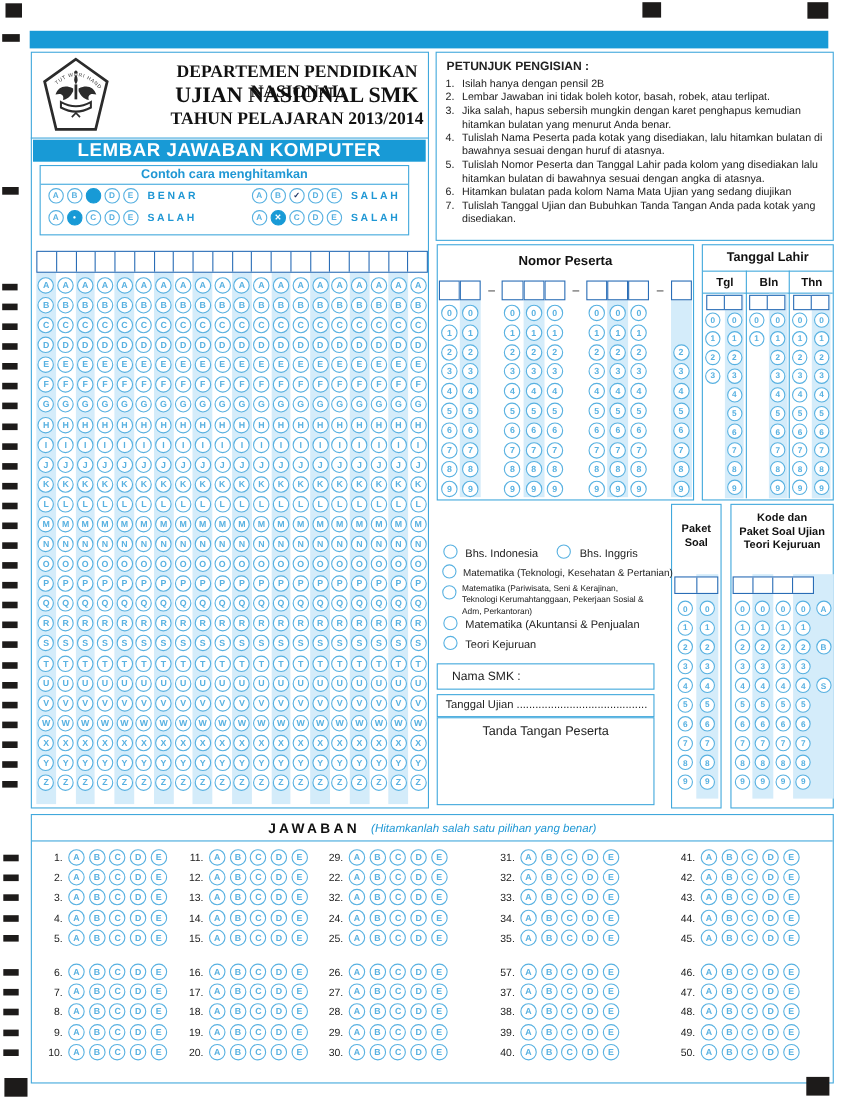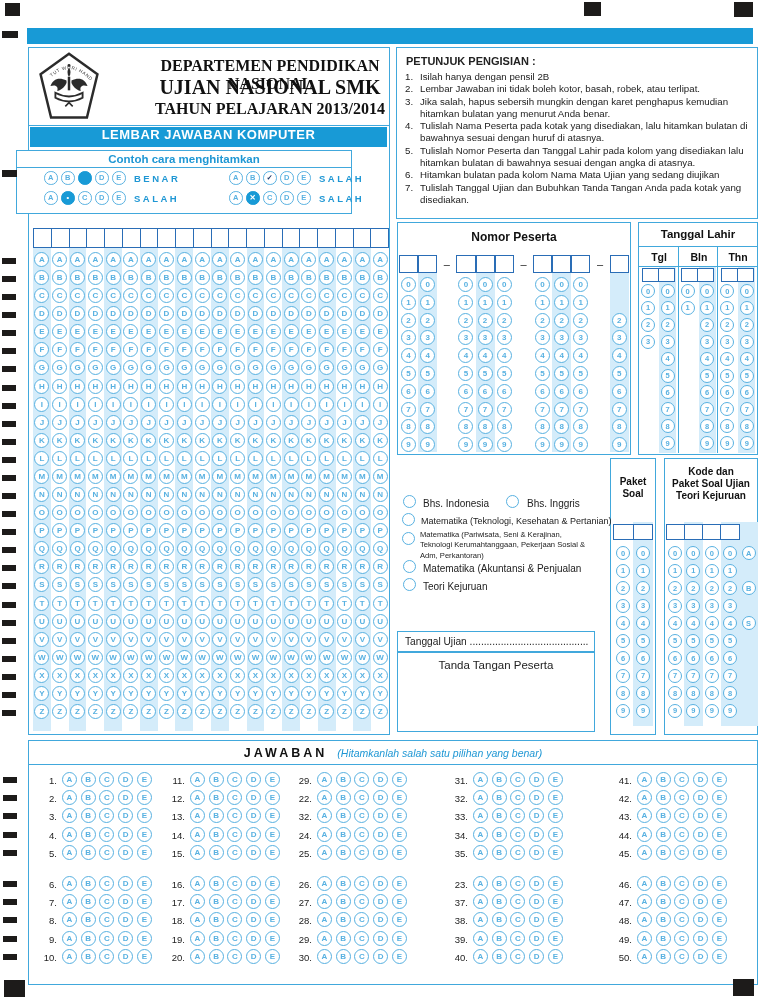--- a/index.html
+++ b/index.html
@@ -13,22 +13,22 @@
   
   .panel{position:absolute;background:#fff;border:1.5px solid #41a8dc;box-sizing:border-box;}
   
   .left-panel{left:28px;top:47px;width:362px;height:688px;}
   .header-box{position:absolute;left:28px;top:47px;width:362px;height:79px;border-bottom:1.5px solid #41a8dc;box-sizing:border-box;}
   .hdr-line{position:absolute;left:96px;width:292px;text-align:center;font-family:"Liberation Serif",serif;font-weight:bold;color:#111;}
   .hdr1{top:10px;font-size:16px;}
   .hdr2{top:29px;font-size:20px;}
   .hdr3{top:53px;font-size:16px;}
   .lembar-bar{position:absolute;left:30px;top:127px;width:357px;height:20px;background:#189ad6;color:#fff;
-     font-weight:bold;font-size:13px;display:flex;align-items:flex-start;justify-content:center;letter-spacing:.5px;}
-  .contoh-box{position:absolute;left:16px;top:150px;width:336px;height:64px;border:1.5px solid #41a8dc;box-sizing:border-box;background:#fff;}
+     font-weight:bold;font-size:17px;display:flex;align-items:flex-start;justify-content:center;letter-spacing:.5px;}
+  .contoh-box{position:absolute;left:36px;top:150px;width:336px;height:64px;border:1.5px solid #41a8dc;box-sizing:border-box;background:#fff;}
   .contoh-title{position:absolute;left:0;top:0;width:100%;height:16px;border-bottom:1.2px solid #41a8dc;
      color:#1f97d4;font-weight:bold;font-size:11.5px;display:flex;align-items:center;justify-content:center;}
   .nama-title{position:absolute;left:28px;top:214px;width:362px;text-align:center;font-weight:bold;font-size:11px;
      letter-spacing:4px;color:#111;}
   
   .bub{position:absolute;box-sizing:border-box;border:1.6px solid #58b1e1;border-radius:50%;
      color:#58b1e1;font-weight:bold;display:flex;align-items:center;justify-content:center;background:#fff;}
   .bub.filled{background:#189ad6;border-color:#189ad6;color:#189ad6;}
   .bub.cross,.bub.dot{background:#189ad6;border-color:#189ad6;color:#fff;}
   .bub.check{color:#1d3566;border-color:#58b1e1;}
@@ -167,20 +167,23 @@
     <div class="small-title" style="top:17px;">Paket</div>
     <div class="small-title" style="top:29px;">Soal</div>
   </div>
 
   <div class="panel kode-box">
     <div class="small-title" style="top:7px;">Kode dan</div>
     <div class="small-title" style="top:19px;">Paket Soal Ujian</div>
     <div class="small-title" style="top:31px;">Teori Kejuruan</div>
   </div>
 
+  <div class="panel smk-box">
+    <span>Nama SMK :</span>
+  </div>
   <div class="panel tu-box">
     <span>Tanggal Ujian ...........................................</span>
   </div>
   <div class="panel ttd-box">
     <span>Tanda Tangan Peserta</span>
   </div>
 
   <div class="panel jawaban-box">
     <div class="jw-header">
       <span class="jw-title">JAWABAN</span>
@@ -1265,21 +1268,21 @@
       <div class="bub " style="left: 491.7px; top: 826.6px; width: 15px; height: 15px; font-size: 8px;">B</div>
       <div class="bub " style="left: 510.4px; top: 826.6px; width: 15px; height: 15px; font-size: 8px;">C</div>
       <div class="bub " style="left: 529.1px; top: 826.6px; width: 15px; height: 15px; font-size: 8px;">D</div>
       <div class="bub " style="left: 547.8px; top: 826.6px; width: 15px; height: 15px; font-size: 8px;">E</div>
       <div class="qnum" style="left: 440px; top: 847.8px;">35.</div>
       <div class="bub " style="left: 473px; top: 844.8px; width: 15px; height: 15px; font-size: 8px;">A</div>
       <div class="bub " style="left: 491.7px; top: 844.8px; width: 15px; height: 15px; font-size: 8px;">B</div>
       <div class="bub " style="left: 510.4px; top: 844.8px; width: 15px; height: 15px; font-size: 8px;">C</div>
       <div class="bub " style="left: 529.1px; top: 844.8px; width: 15px; height: 15px; font-size: 8px;">D</div>
       <div class="bub " style="left: 547.8px; top: 844.8px; width: 15px; height: 15px; font-size: 8px;">E</div>
-      <div class="qnum" style="left: 440px; top: 879px;">23.</div>
+      <div class="qnum" style="left: 440px; top: 879px;">57.</div>
       <div class="bub " style="left: 473px; top: 876px; width: 15px; height: 15px; font-size: 8px;">A</div>
       <div class="bub " style="left: 491.7px; top: 876px; width: 15px; height: 15px; font-size: 8px;">B</div>
       <div class="bub " style="left: 510.4px; top: 876px; width: 15px; height: 15px; font-size: 8px;">C</div>
       <div class="bub " style="left: 529.1px; top: 876px; width: 15px; height: 15px; font-size: 8px;">D</div>
       <div class="bub " style="left: 547.8px; top: 876px; width: 15px; height: 15px; font-size: 8px;">E</div>
       <div class="qnum" style="left: 440px; top: 897.2px;">37.</div>
       <div class="bub " style="left: 473px; top: 894.2px; width: 15px; height: 15px; font-size: 8px;">A</div>
       <div class="bub " style="left: 491.7px; top: 894.2px; width: 15px; height: 15px; font-size: 8px;">B</div>
       <div class="bub " style="left: 510.4px; top: 894.2px; width: 15px; height: 15px; font-size: 8px;">C</div>
       <div class="bub " style="left: 529.1px; top: 894.2px; width: 15px; height: 15px; font-size: 8px;">D</div>

